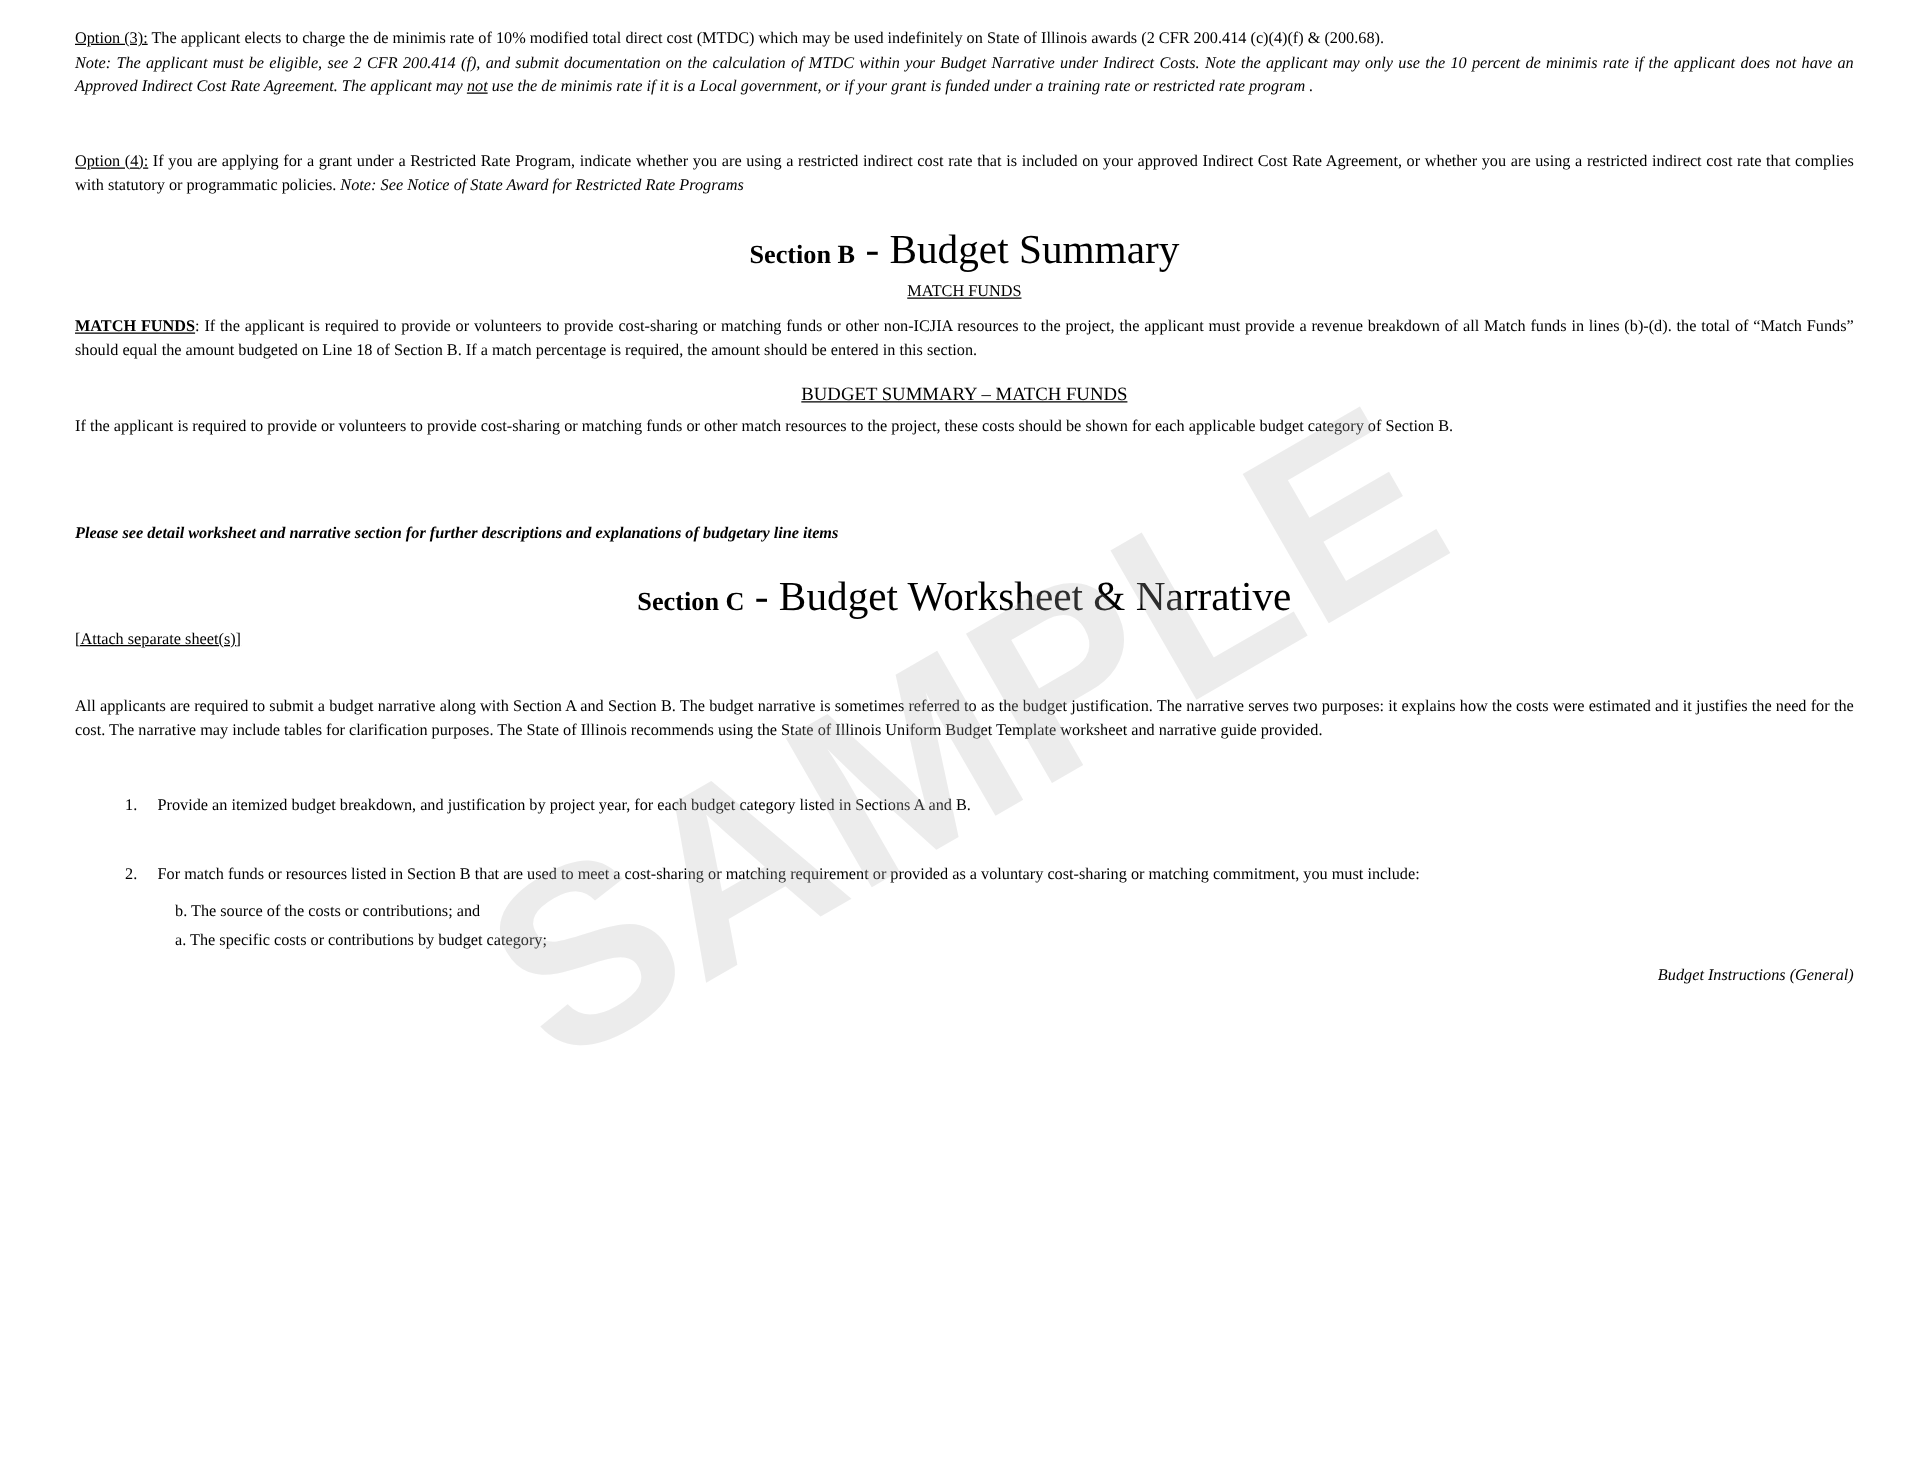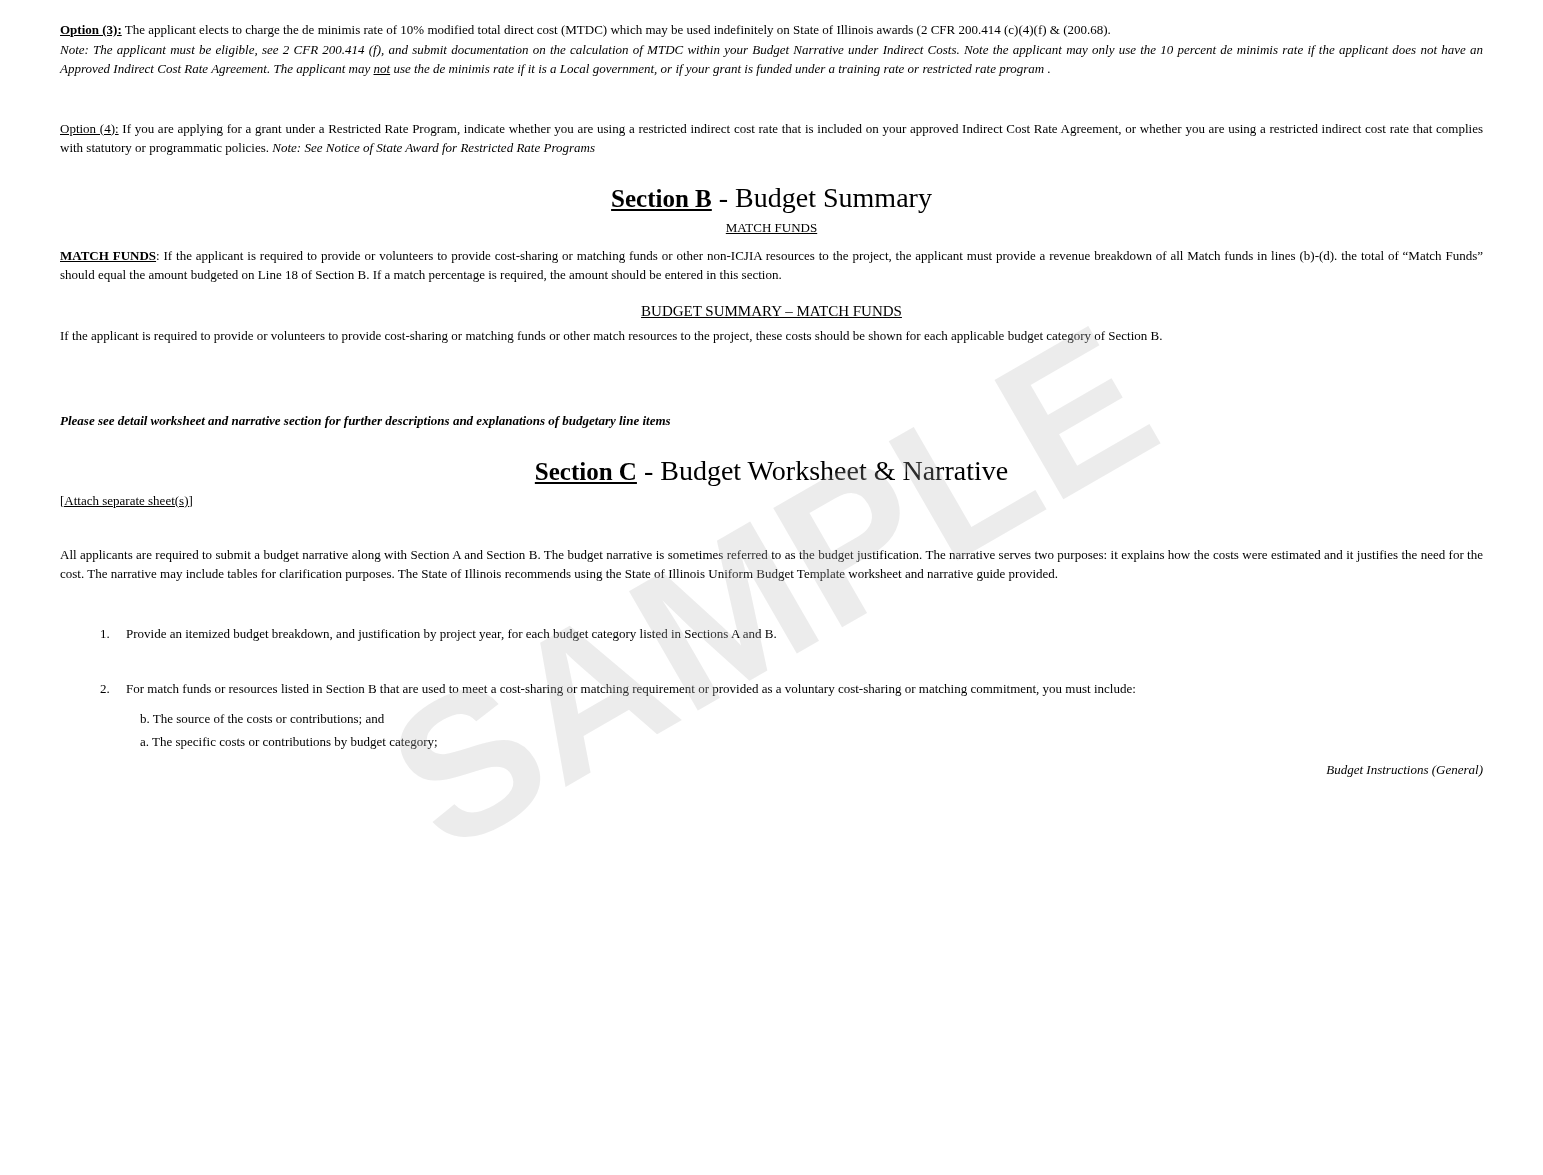--- a/index.html
+++ b/index.html
@@ -52,46 +52,44 @@
 
     p {
       line-height: 1.5;
       margin-bottom: 8px;
       text-align: justify;
     }
 
     .option-heading {
       display: inline;
       text-decoration: underline;
-      font-weight: bold;
     }
 
     .italic-note {
       font-style: italic;
     }
 
     .underline-text {
       text-decoration: underline;
       margin-top: 27px;
     }
 
     .section-title-block {
       text-align: center;
       margin: 24px 0 6px 0;
     }
 
     .section-title {
-      font-size: 25px;
-      font-weight: bold;
-      text-decoration: underline;
+      font-size: 21px;
+      font-weight: bold;
       display: inline;
     }
 
     .section-title-suffix {
-      font-size: 28px;
+      font-size: 33px;
       font-weight: normal;
       display: inline;
       text-align: center;
     }
 
     .section-subtitle {
       text-align: center;
       text-decoration: underline;
       font-size: 13px;
       margin-top: 2px;

